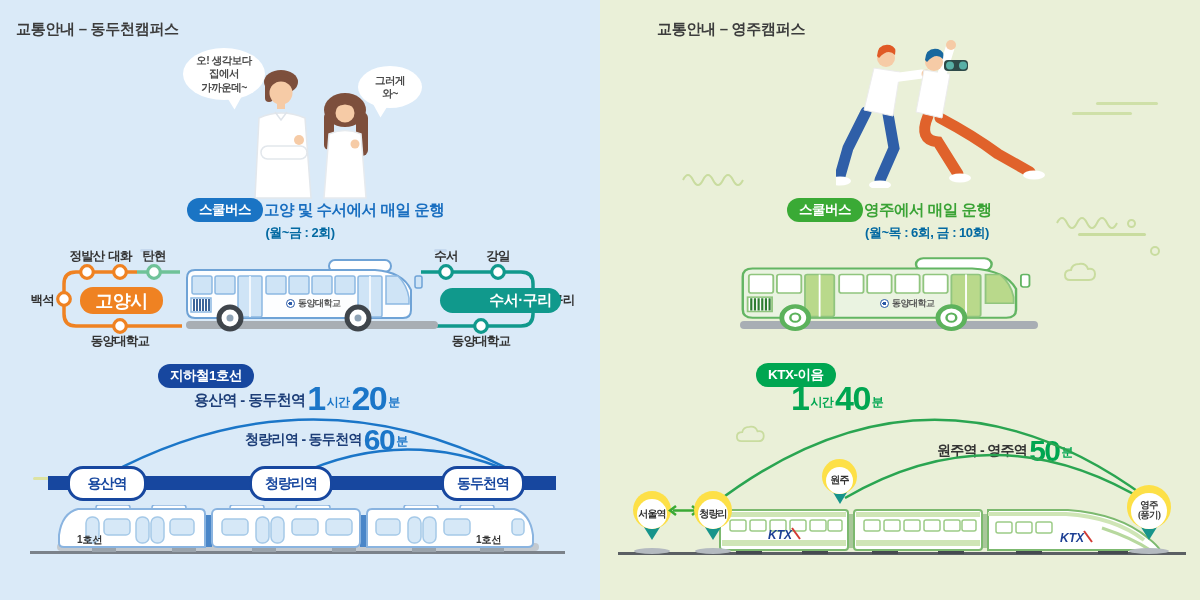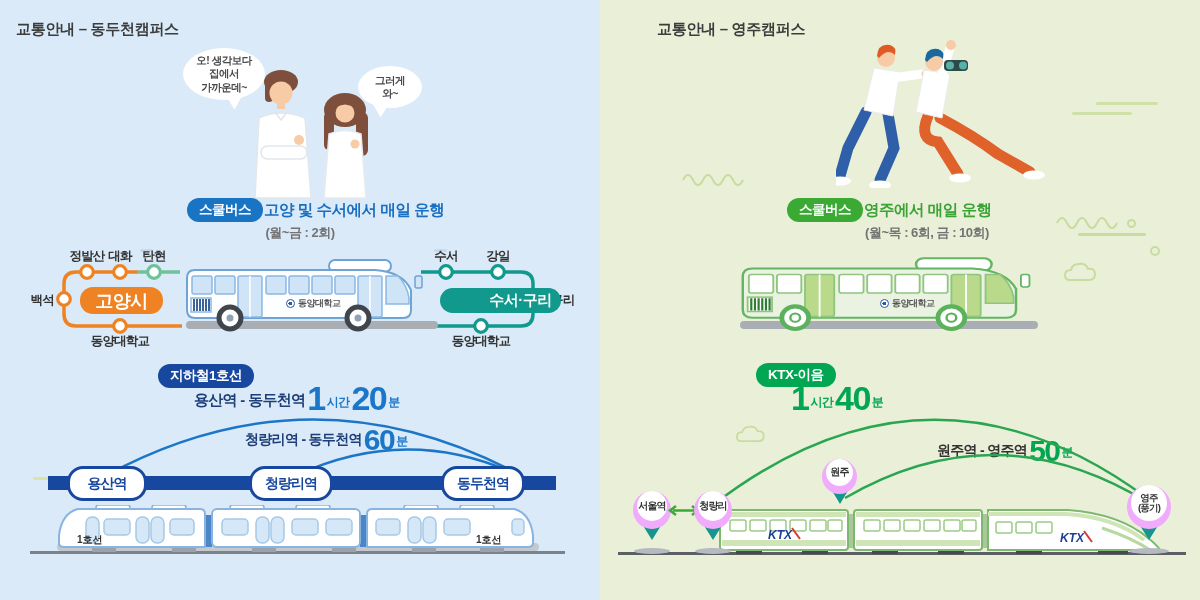--- a/index.html
+++ b/index.html
@@ -6,21 +6,21 @@
   #app{position:relative;width:1200px;height:600px;overflow:hidden;
        font-family:"Liberation Sans",sans-serif;background:#daeaf8;}
   .abs{position:absolute;}
   .panel{position:absolute;top:0;height:600px;width:600px;}
   .hdr{font-size:15px;color:#3c3c3c;letter-spacing:-0.3px;}
   .hdr b{font-weight:800;}
   .badge{border-radius:999px;color:#fff;font-weight:800;font-size:13.5px;
          padding:3px 12px;display:inline-block;letter-spacing:-0.5px;}
   .badge-row{display:flex;align-items:center;gap:1px;}
   .desc{font-weight:800;font-size:15.5px;letter-spacing:-0.5px;}
-  .freq{font-weight:700;font-size:13px;color:#737373;text-align:center;letter-spacing:-0.5px;}
+  .freq{font-weight:700;font-size:13px;color:#0369a1;text-align:center;letter-spacing:-0.5px;}
   .bubble{background:#fff;border-radius:50%;display:flex;align-items:center;justify-content:center;
           text-align:center;font-weight:700;color:#4a4a4a;white-space:pre-line;
           font-size:10.5px;line-height:1.25;letter-spacing:-0.5px;}
   .bubble:after{content:"";position:absolute;bottom:-9px;width:0;height:0;
           border-left:5px solid transparent;border-right:12px solid transparent;
           border-top:14px solid #fff;}
   .b1:after{right:20px;transform:rotate(-12deg);}
   .b2:after{left:12px;border-left-width:12px;border-right-width:5px;transform:rotate(12deg);}
   .st-lab{font-size:12.5px;font-weight:700;color:#333;letter-spacing:-0.8px;}
   .ctr{text-align:center;}
@@ -36,22 +36,22 @@
   .green2 .r-label{color:#333;font-size:15px;}
   .green2 .big-num,.green2 .unit{color:#00a651;}
   .st-pill{position:absolute;top:466px;height:35px;background:#fff;border:3.5px solid #17479f;
            border-radius:16px;display:flex;align-items:center;justify-content:center;
            font-weight:800;color:#17479f;font-size:14px;box-sizing:border-box;letter-spacing:-1px;}
   .navy-line{position:absolute;top:476px;height:14px;background:#17479f;}
   .road{position:absolute;height:8px;border-radius:4px;background:#a8aeb4;}
   .track-bar{position:absolute;height:8px;border-radius:4px;background:#c3c9cf;}
   .track-line{position:absolute;height:3px;background:#7b828a;}
   .pin{position:absolute;}
-  .pin .head{position:relative;border-radius:50%;background:#f0abfc;display:flex;
-             align-items:flex-start;justify-content:center;}
+  .pin .head{position:relative;border-radius:50%;background:#fde047;display:flex;
+             align-items:flex-end;justify-content:center;font-family:Liberation Serif, serif;}
   .pin .inner{background:#fff;border-radius:50%;display:flex;align-items:center;justify-content:center;
               font-weight:800;color:#333;text-align:center;line-height:1.05;white-space:pre-line;
               letter-spacing:-0.8px;}
   .pin .tail{width:0;height:0;margin:-5px auto 0;border-left:10px solid transparent;
              border-right:10px solid transparent;border-top:16px solid #17948b;}
   .shadow{position:absolute;background:#b4bac0;border-radius:50%;height:6px;}
   .bus-label{display:flex;align-items:center;gap:3px;font-size:9px;font-weight:700;color:#555;letter-spacing:-0.5px;}
   .bus-logo{width:9px;height:9px;border-radius:50%;border:1.5px solid #2a5aa8;box-sizing:border-box;
             background:radial-gradient(circle at 50% 50%, #2a5aa8 0 2px, #fff 2px);}
   .deco-line{position:absolute;height:3px;border-radius:2px;background:#cfe0a8;}

